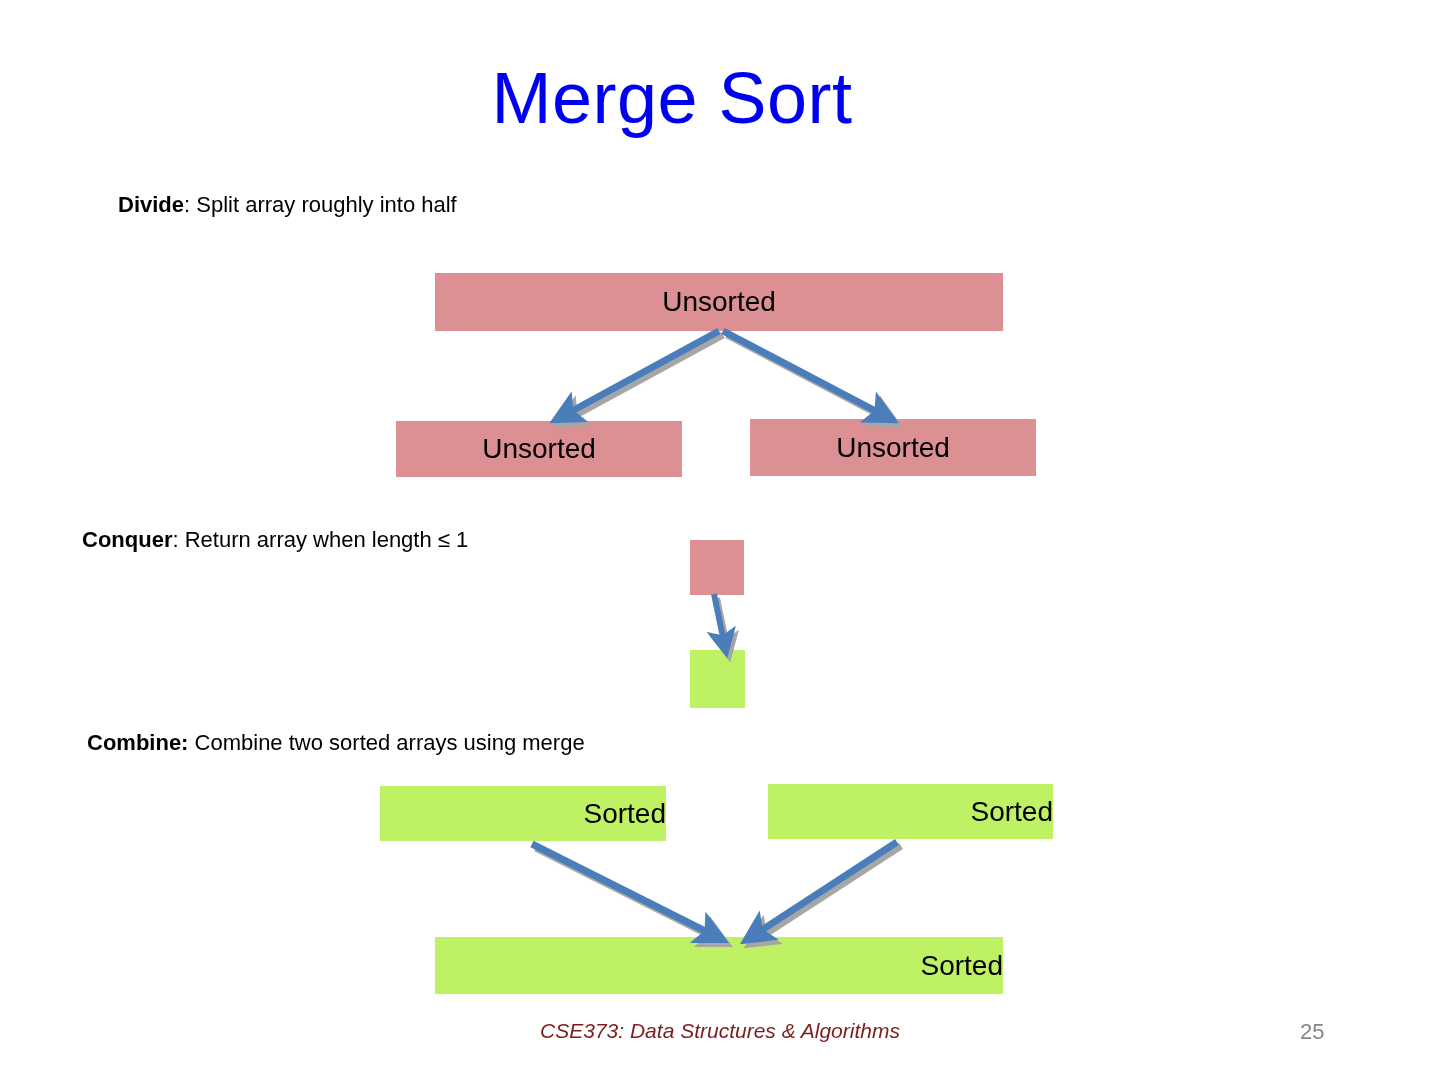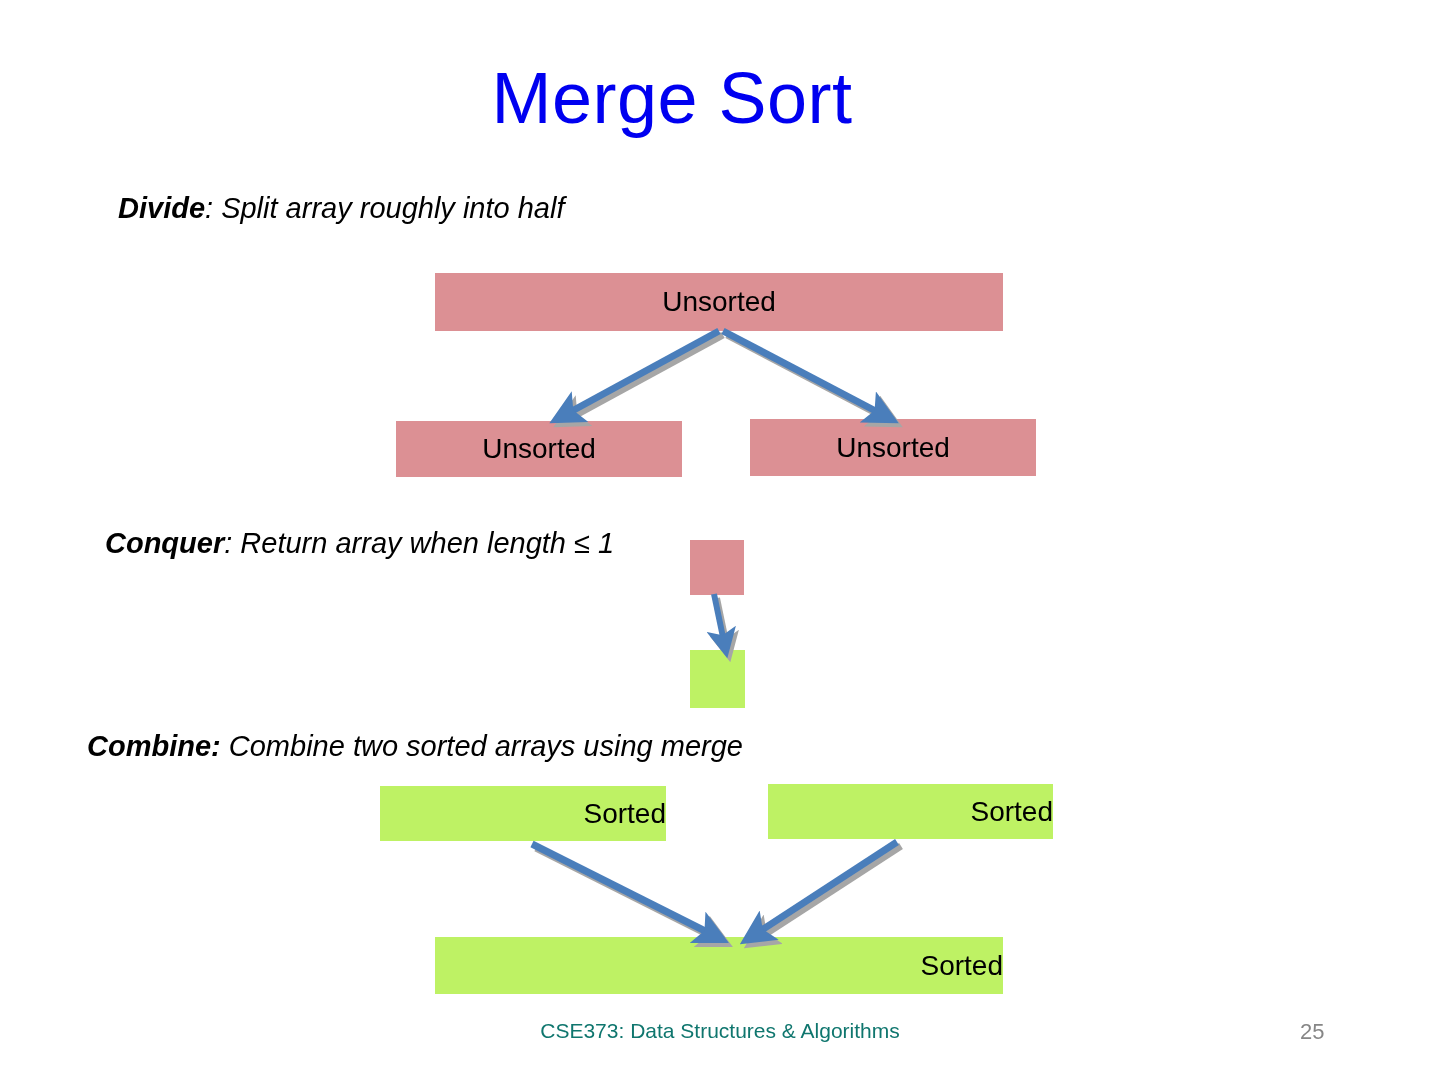--- a/index.html
+++ b/index.html
@@ -35,30 +35,29 @@
     line-height: 1.0;
     font-weight: 400;
     color: #0000f0;
     letter-spacing: 0.5px;
     white-space: nowrap;
   }
 
   
   .bullet {
     position: absolute;
-    font-size: 29px;
+    font-size: 22px;
     line-height: 1.1;
     color: #000000;
     white-space: nowrap;
-    font-style: italic;
   }
   .bullet .lead { font-weight: bold; }
 
   #bullet-divide  { left: 118px; top: 193px; }
-  #bullet-conquer { left: 82px;  top: 528px; margin-left: 23px; }
+  #bullet-conquer { left: 82px;  top: 528px; }
   #bullet-combine { left: 87px;  top: 731px; text-align: center; }
 
   
   .box {
     position: absolute;
     display: flex;
     align-items: center;
     justify-content: center;
     font-size: 28px;
     color: #000000;
@@ -88,22 +87,23 @@
   }
 
   
   .footer-text {
     position: absolute;
     top: 1019px;
     left: 0;
     width: 1440px;
     text-align: center;
     font-size: 21px;
-    color: #0f766e;
+    color: #7f1d1d;
     white-space: nowrap;
+    font-style: italic;
   }
   .slide-number {
     position: absolute;
     top: 1019px;
     left: 1300px;
     width: 80px;
     text-align: left;
     font-size: 22px;
     color: #868686;
   }

